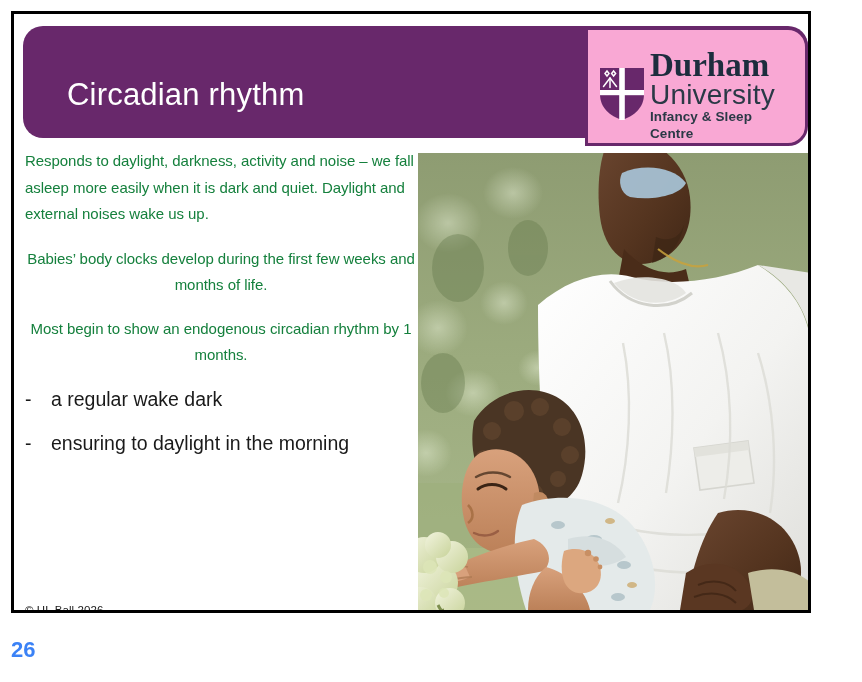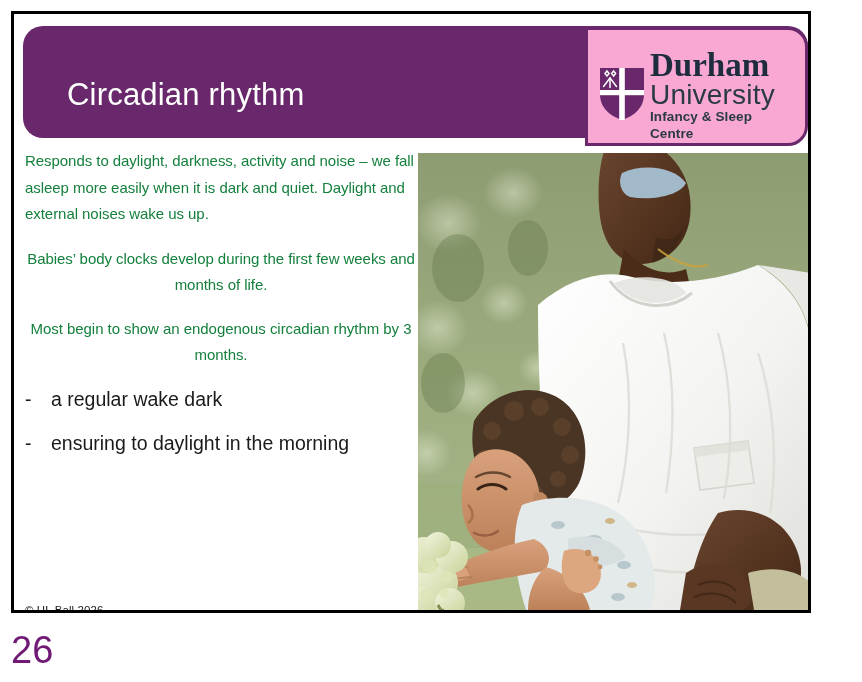--- a/index.html
+++ b/index.html
@@ -173,24 +173,24 @@
     overflow: hidden;
     background: #8A9A6B;
   }
   .photo svg { display: block; width: 100%; height: 100%; }
 
   
   .page-number {
     position: absolute;
     left: 11px;
     top: 632px;
-    font-size: 38px;
+    font-size: 22px;
     line-height: 36px;
-    color: #701a75;
-    font-weight: 400;
+    color: #3b82f6;
+    font-weight: 700;
   }
 </style>
 </head>
 <body>
 
 <div class="page">
 
   <div class="slide">
 
     <div class="header-bar">
@@ -212,21 +212,21 @@
       <div class="logo-text-col">
         <div class="logo-durham">Durham</div>
         <div class="logo-university">University</div>
         <div class="logo-centre">Infancy &amp; Sleep Centre</div>
       </div>
     </div>
 
     <div class="body-col">
       <p class="para">Responds to daylight, darkness, activity and noise – we fall asleep more easily when it is dark and quiet. Daylight and external noises wake us up.</p>
       <p class="para tight">Babies’ body clocks develop during the first few weeks and months of life.</p>
-      <p class="para tight">Most begin to show an endogenous circadian rhythm by 3 months.</p>
+      <p class="para tight">Most begin to show an endogenous circadian rhythm by 1 months.</p>
 
       <ul class="bullet-list">
         <li class="bullet-item">
           <span class="bullet-dash">-</span>
           <span class="bullet-text">a regular wake dark</span>
         </li>
         <li class="bullet-item">
           <span class="bullet-dash">-</span>
           <span class="bullet-text">ensuring to daylight in the morning</span>
         </li>

